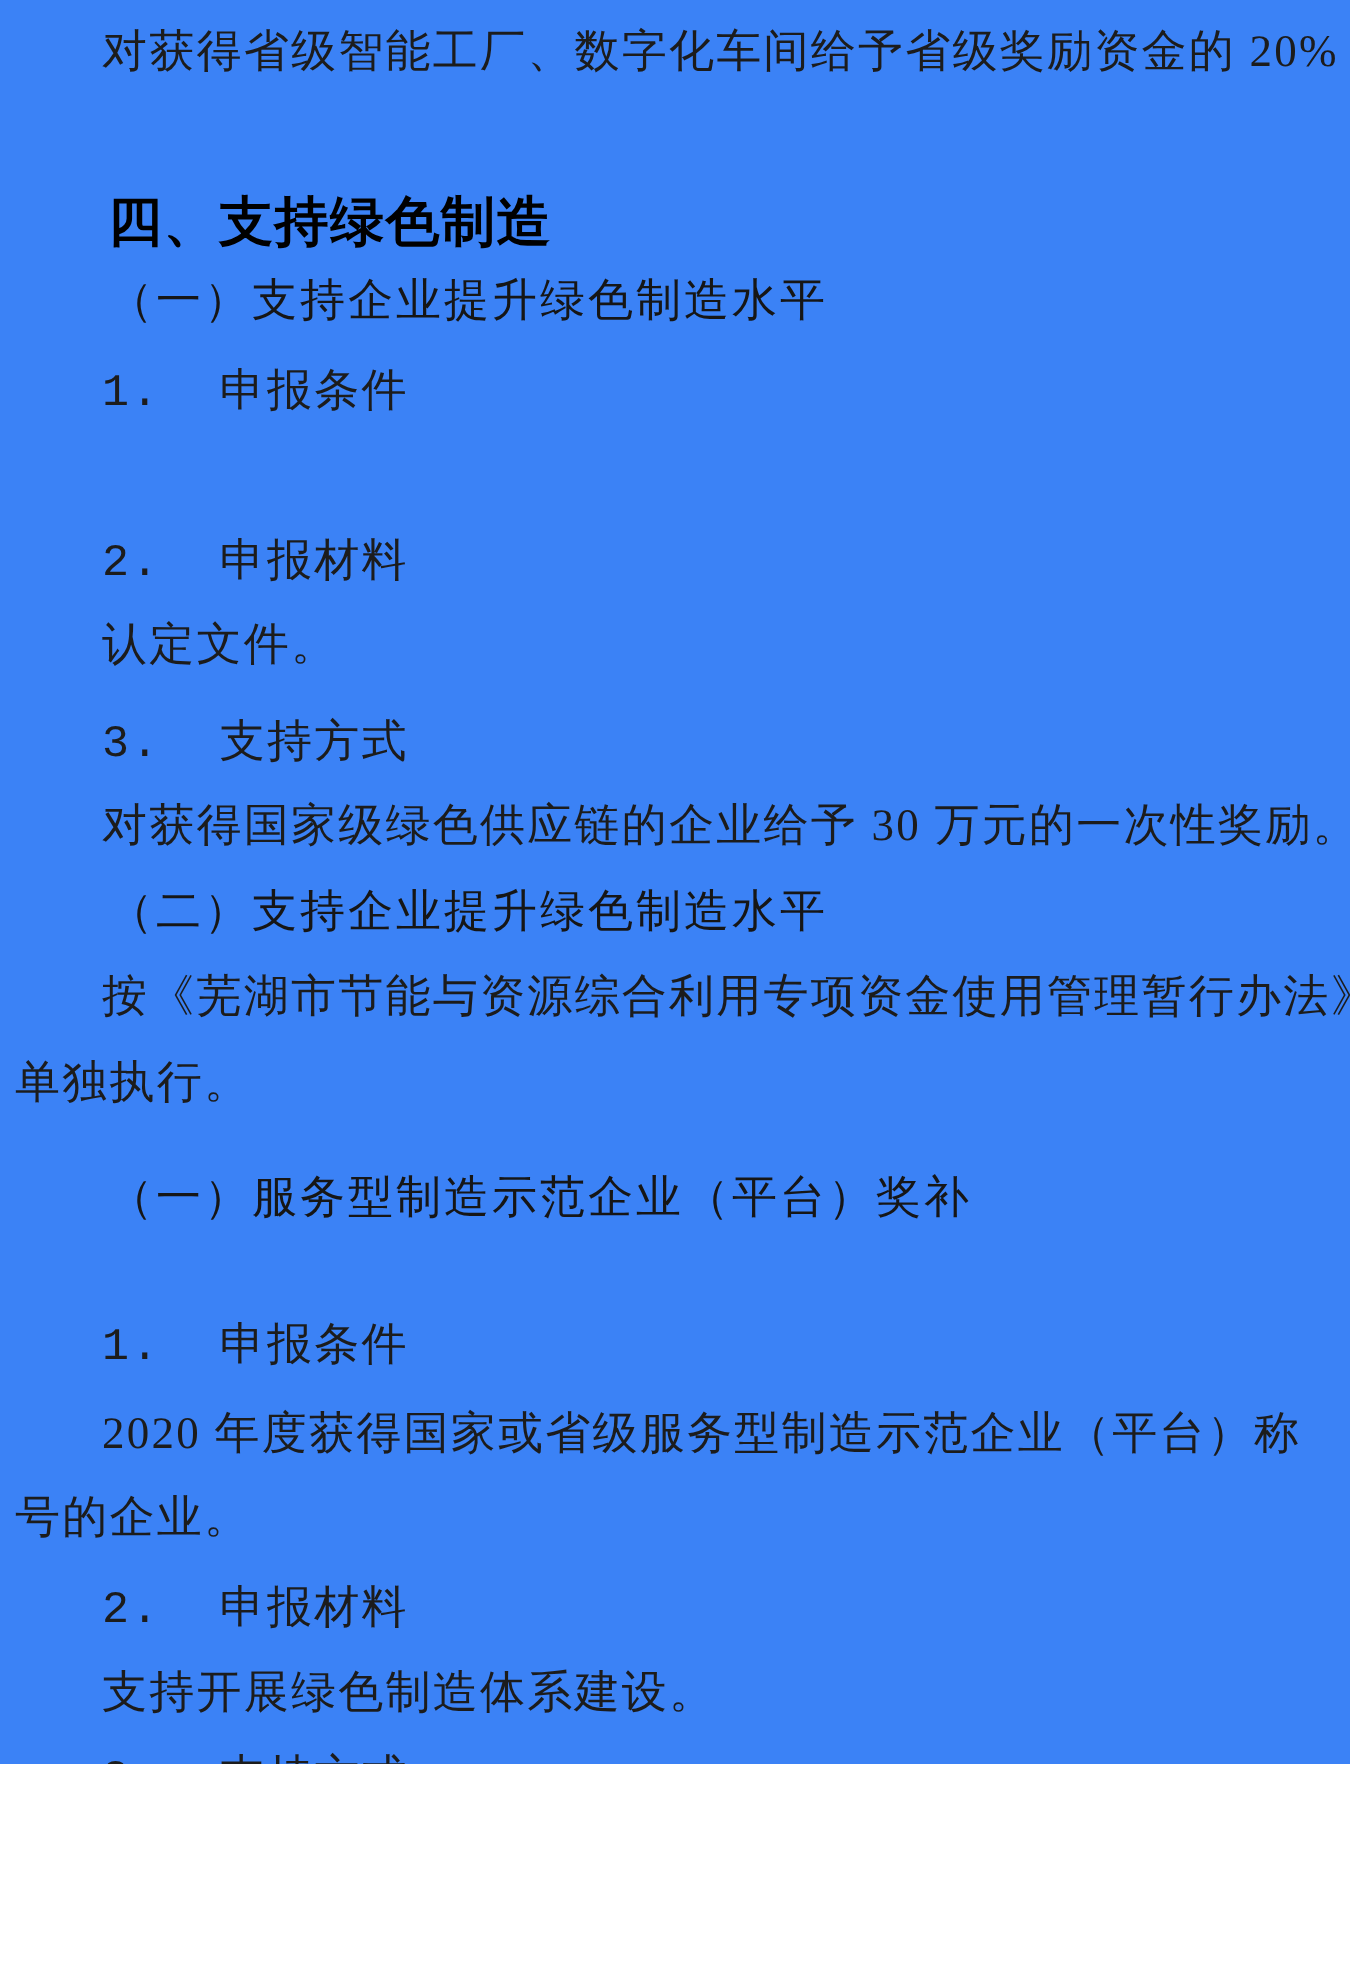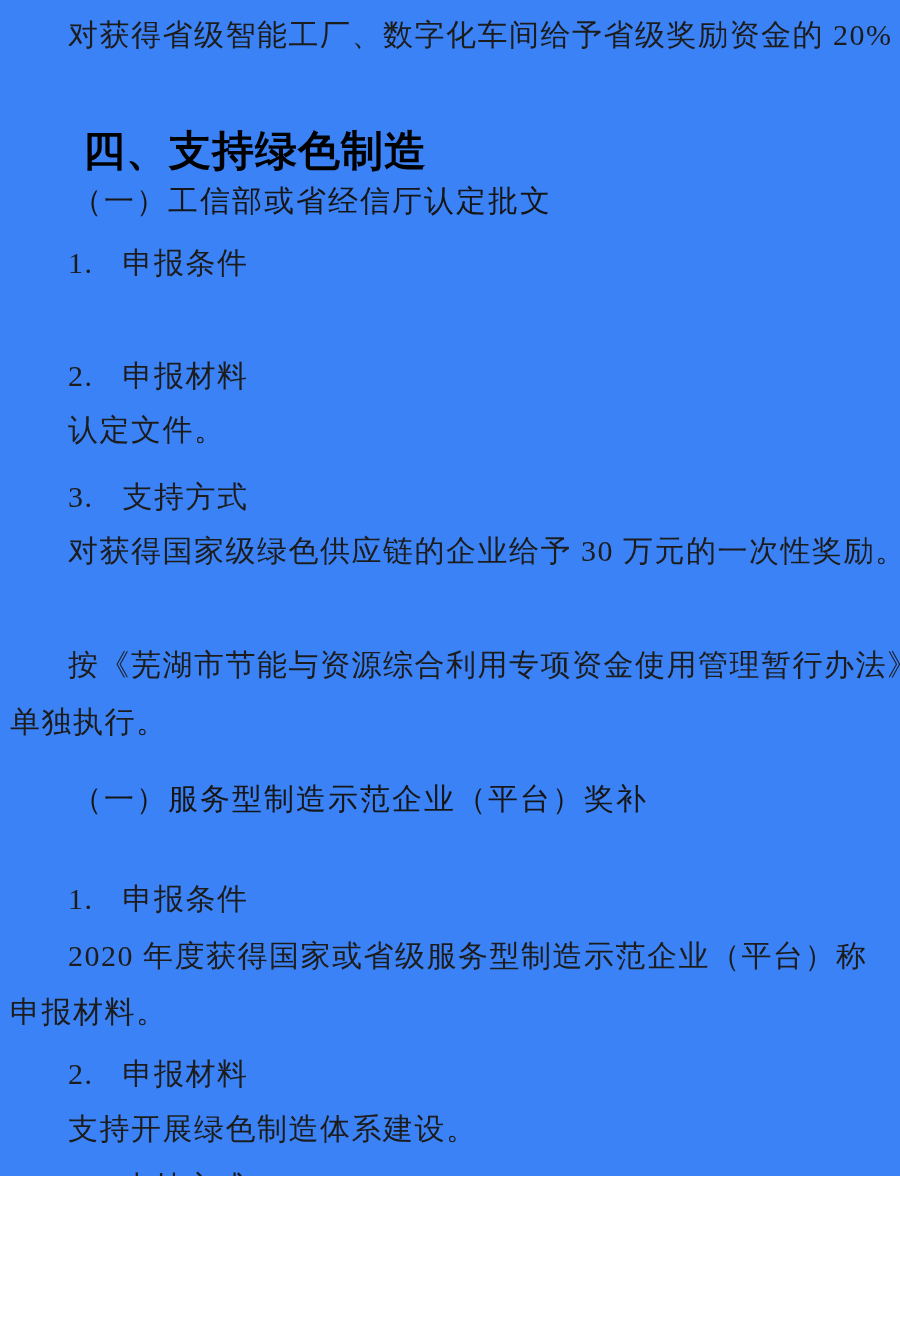--- a/index.html
+++ b/index.html
@@ -16,55 +16,56 @@
     white-space:pre;
     line-height:1;
     font-size:30px;
     letter-spacing:1.5px;
     color:#1c1c1c;
     font-family:"Liberation Serif","DejaVu Serif",serif;
   }
   .indent{left:68px;}
   .margin{left:10px;}
   .heading{
-    left:83px;
+    left:72px;
     font-family:"Liberation Sans","DejaVu Sans",sans-serif;
     font-weight:700;
-    font-size:42px;
+    font-size:36px;
     letter-spacing:1px;
     color:#000000;
   }
   .sub{
     left:72px;
     letter-spacing:2px;
     color:#161616;
   }
-  .num{word-spacing:20px;}
+  .num{word-spacing:20px;font-family:Liberation Mono, monospace;}
   .pagenum{
     left:30px;
     font-size:28px;
     letter-spacing:2px;
     color:#222222;
   }
 </style>
 </head>
 <body>
 
 <div class="page">
   <div class="line indent" style="top:20px">对获得省级智能工厂、数字化车间给予省级奖励资金的 20%</div>
   <div class="line heading" style="top:130px">四、支持绿色制造</div>
-  <div class="line sub" style="top:186px">（一）工信部或省经信厅认定批文</div>
+  <div class="line sub" style="top:186px">（一）支持企业提升绿色制造水平</div>
   <div class="line indent num" style="top:248px">1. 申报条件</div>
   <div class="line indent num" style="top:361px">2. 申报材料</div>
   <div class="line indent" style="top:415px">认定文件。</div>
   <div class="line indent num" style="top:482px">3. 支持方式</div>
   <div class="line indent" style="top:536px">对获得国家级绿色供应链的企业给予 30 万元的一次性奖励。</div>
+  <div class="line sub" style="top:593px">（二）支持企业提升绿色制造水平</div>
   <div class="line indent" style="top:650px">按《芜湖市节能与资源综合利用专项资金使用管理暂行办法》</div>
   <div class="line margin" style="top:707px">单独执行。</div>
   <div class="line sub" style="top:784px">（一）服务型制造示范企业（平台）奖补</div>
   <div class="line indent num" style="top:884px">1. 申报条件</div>
   <div class="line indent" style="top:941px">2020 年度获得国家或省级服务型制造示范企业（平台）称</div>
-  <div class="line margin" style="top:997px">申报材料。</div>
+  <div class="line margin" style="top:997px">号的企业。</div>
   <div class="line indent num" style="top:1059px">2. 申报材料</div>
   <div class="line indent" style="top:1114px">支持开展绿色制造体系建设。</div>
   <div class="line indent num" style="top:1172px">3. 支持方式</div>
   <div class="line pagenum" style="top:1283px">— 6 —</div>
 </div>
 
 </body></html>

